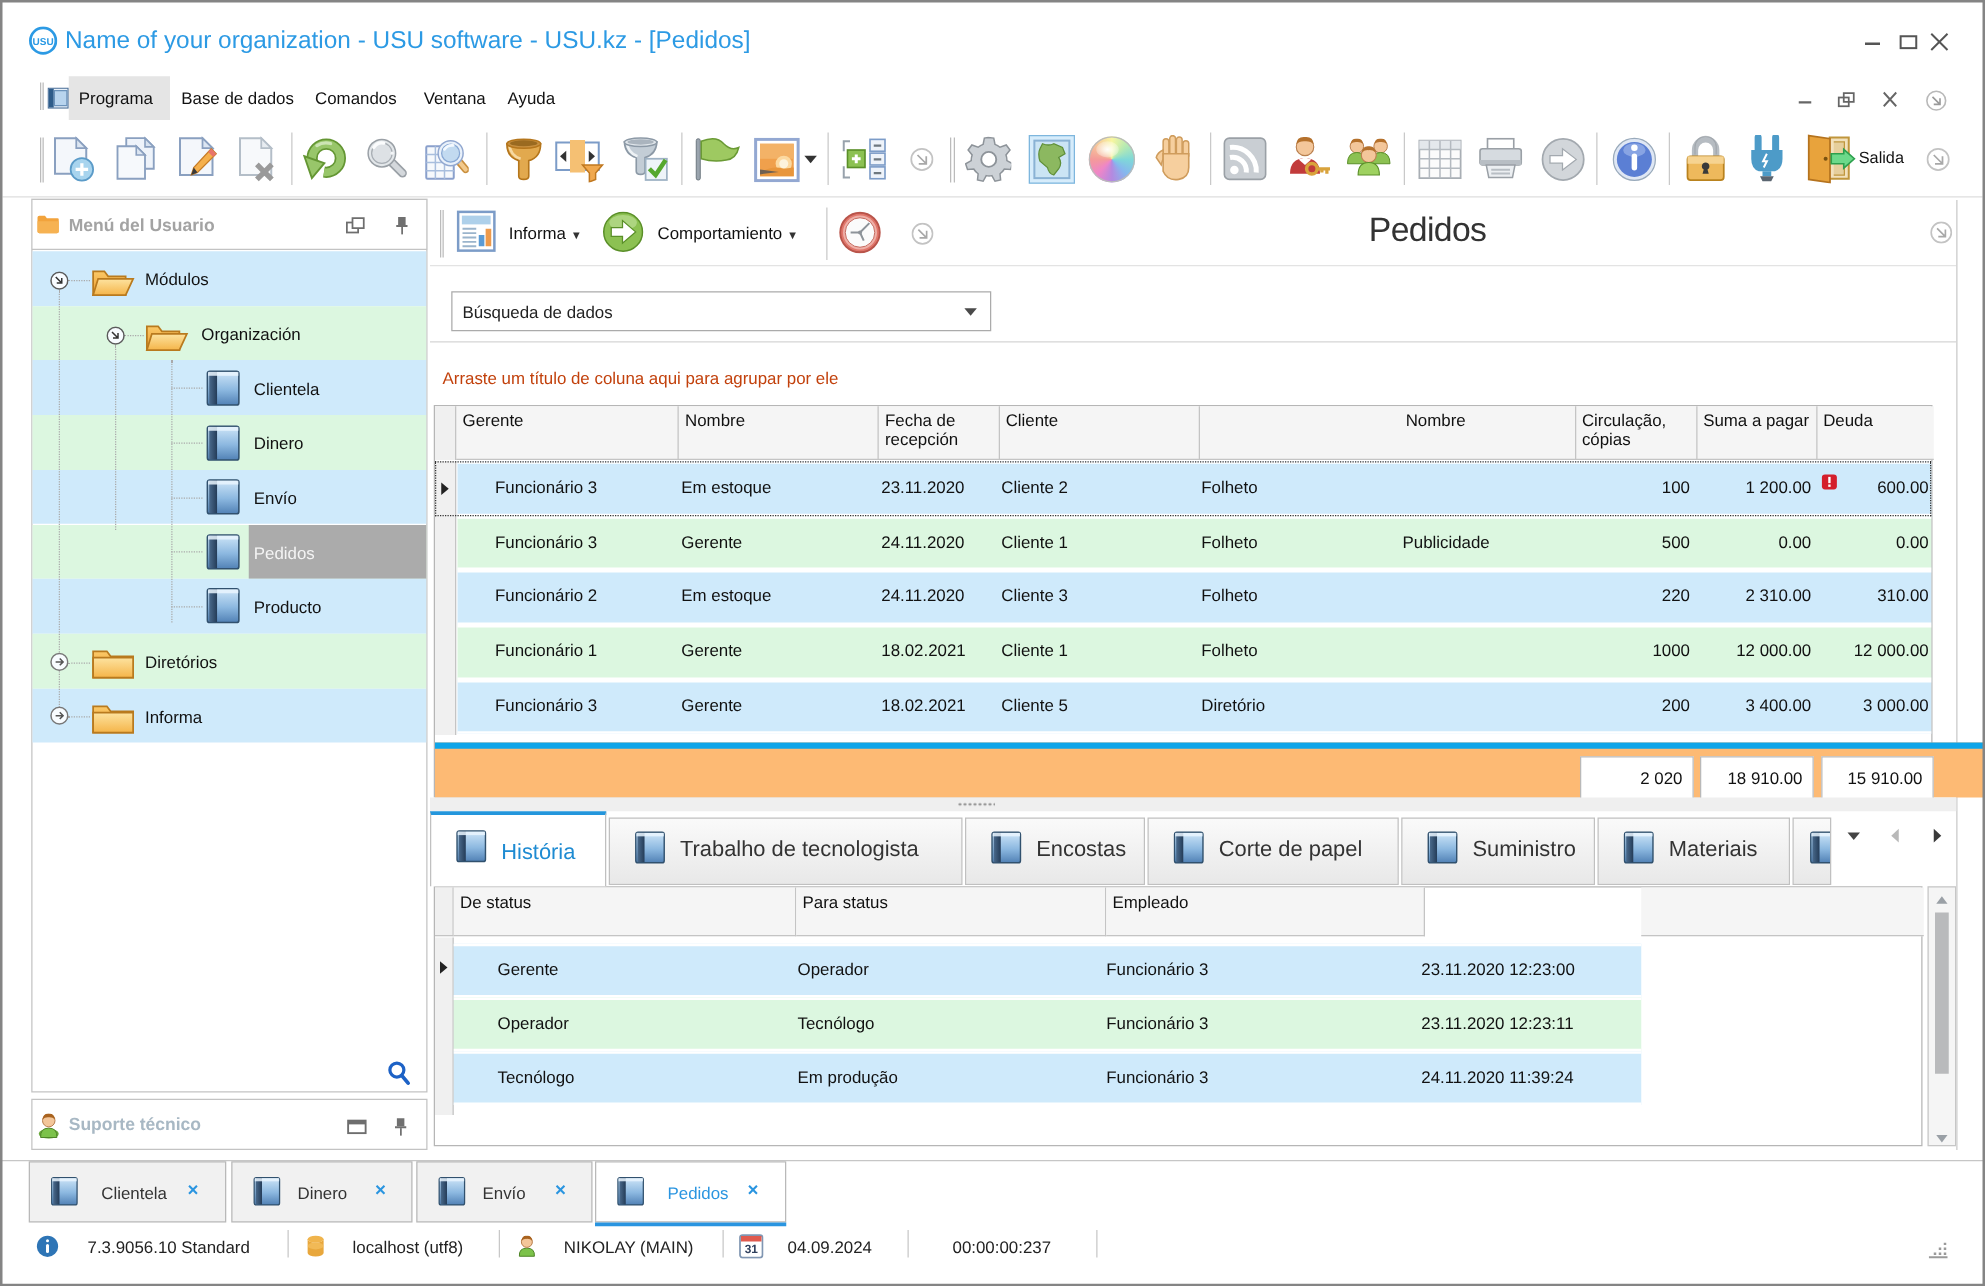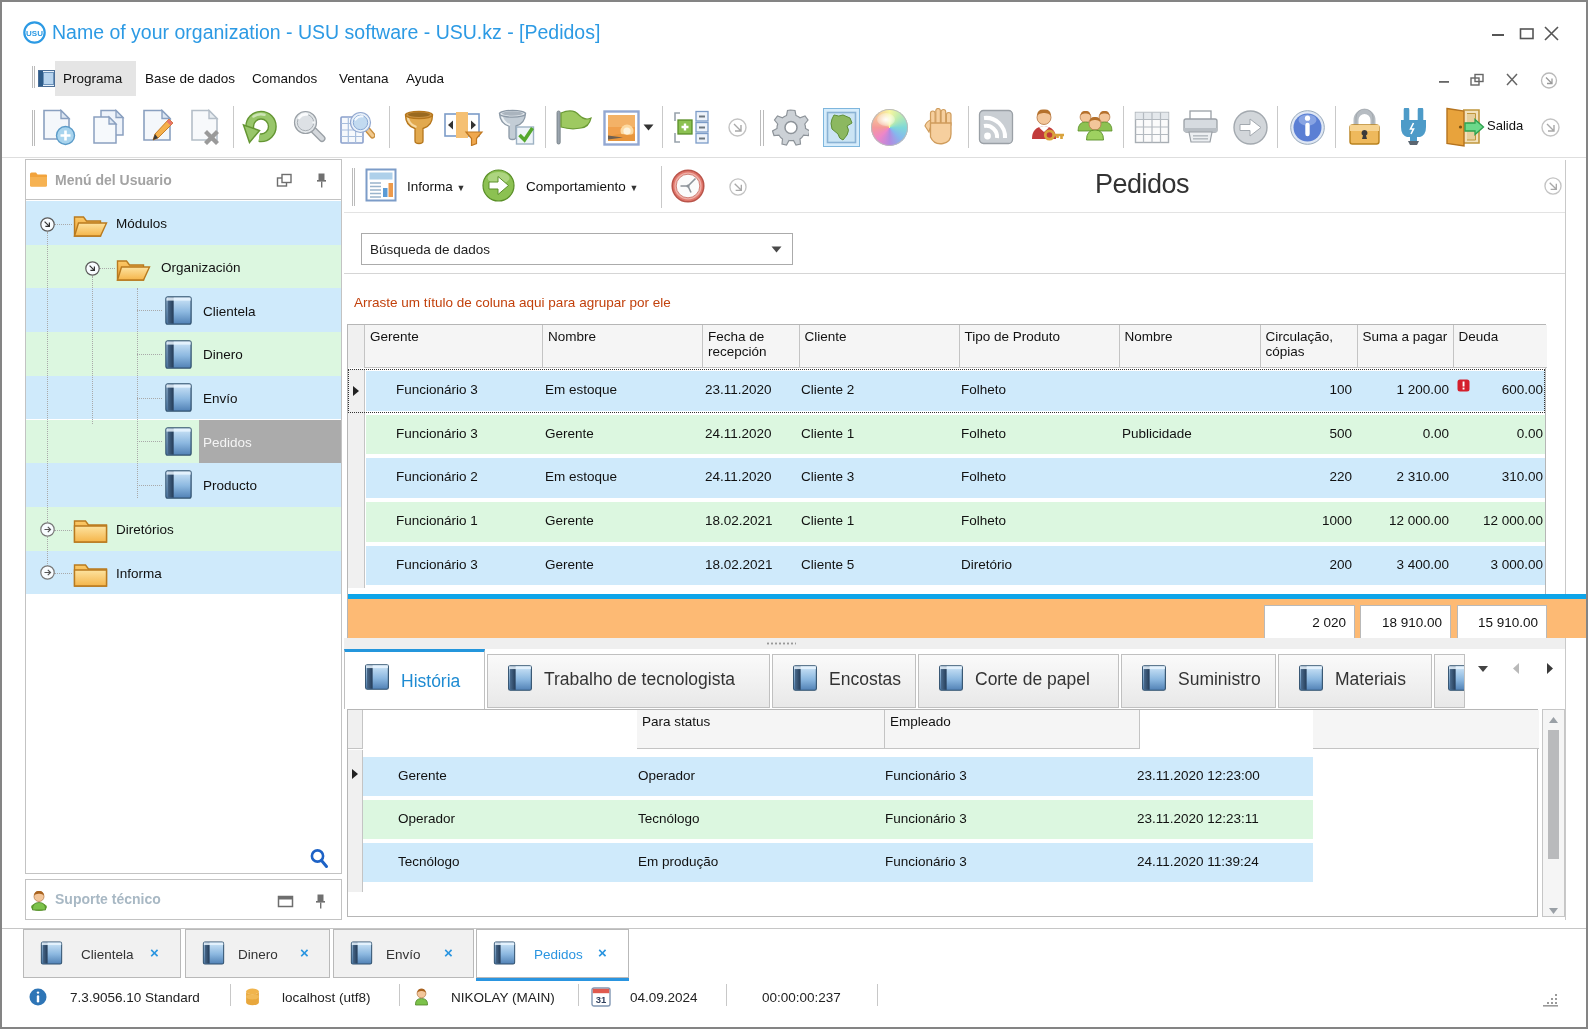--- a/index.html
+++ b/index.html
@@ -542,21 +542,20 @@
 <div class="abs" style="left:344px;top:273px;width:1221px;height:1px;background:#d5d5d5"></div>
 <div class="abs grouphint">Arraste um título de coluna aqui para agrupar por ele</div>
 
 <div class="abs grid" id="grid">
 <div class="ghead"></div>
 <div class="abs" style="left:0;top:0;width:17px;height:43px;background:#f0f0f0;border-right:1px solid #c4c4c4"></div>
 <div class="gh" style="left:17px;width:178px">Gerente</div>
 <div class="gh" style="left:195px;width:160px">Nombre</div>
 <div class="gh" style="left:355px;width:96.5px">Fecha de recepción</div>
 <div class="gh" style="left:451.5px;width:160px">Cliente</div>
-<div class="gh" style="left:611.5px;width:160px">Tipo de Produto</div>
 <div class="gh" style="left:771.5px;width:141px">Nombre</div>
 <div class="gh" style="left:912.5px;width:97px">Circulação, cópias</div>
 <div class="gh" style="left:1009.5px;width:96px">Suma a pagar</div>
 <div class="gh" style="left:1105.5px;width:93px;border-right:none">Deuda</div>
 
 <div class="abs" style="left:0;top:44px;width:17px;height:219px;background:#f0f0f0;border-right:1px solid #c4c4c4"></div>
 <svg class="abs" style="left:4px;top:60px" width="8" height="12" viewBox="0 0 8 12">
       <path d="M1 1 L7 6 L1 11 Z" fill="#222"></path>
     </svg>
 <div class="grow tblue" style="left:18px;top:44px">
@@ -674,20 +673,21 @@
 <svg class="abs" style="left:1512px;top:662px" width="8" height="13" viewBox="0 0 8 13">
       <path d="M7 1 L1 6.5 L7 12 Z" fill="#b9b9b9"></path>
     </svg>
 <svg class="abs" style="left:1546px;top:662px" width="8" height="13" viewBox="0 0 8 13">
       <path d="M1 1 L7 6.5 L1 12 Z" fill="#3a3a3a"></path>
     </svg>
 </div>
 
 <div class="abs bgrid" id="bgrid">
 <div class="abs" style="left:0;top:0;width:15px;height:39px;background:#f0f0f0;border-right:1px solid #c4c4c4;border-bottom:1px solid #c4c4c4"></div>
+<div class="bgh" style="left:15px;width:274px;border-bottom:1px solid #c4c4c4">De status</div>
 <div class="bgh" style="left:289px;width:248px;border-bottom:1px solid #c4c4c4">Para status</div>
 <div class="bgh" style="left:537px;width:255px;border-bottom:1px solid #c4c4c4">Empleado</div>
 <div class="bgh" style="left:965px;width:226px;border-right:none;border-bottom:1px solid #c4c4c4"></div>
 <div class="abs" style="left:0;top:40px;width:15px;height:142px;background:#f0f0f0;border-right:1px solid #c4c4c4"></div>
 <svg class="abs" style="left:3px;top:58px" width="8" height="12" viewBox="0 0 8 12">
       <path d="M1 1 L7 6 L1 11 Z" fill="#222"></path>
     </svg>
 <div class="brow tblue" style="top:44.6px">
   <div class="bc" style="left:35px">Gerente</div>
   <div class="bc" style="left:275px">Operador</div>

